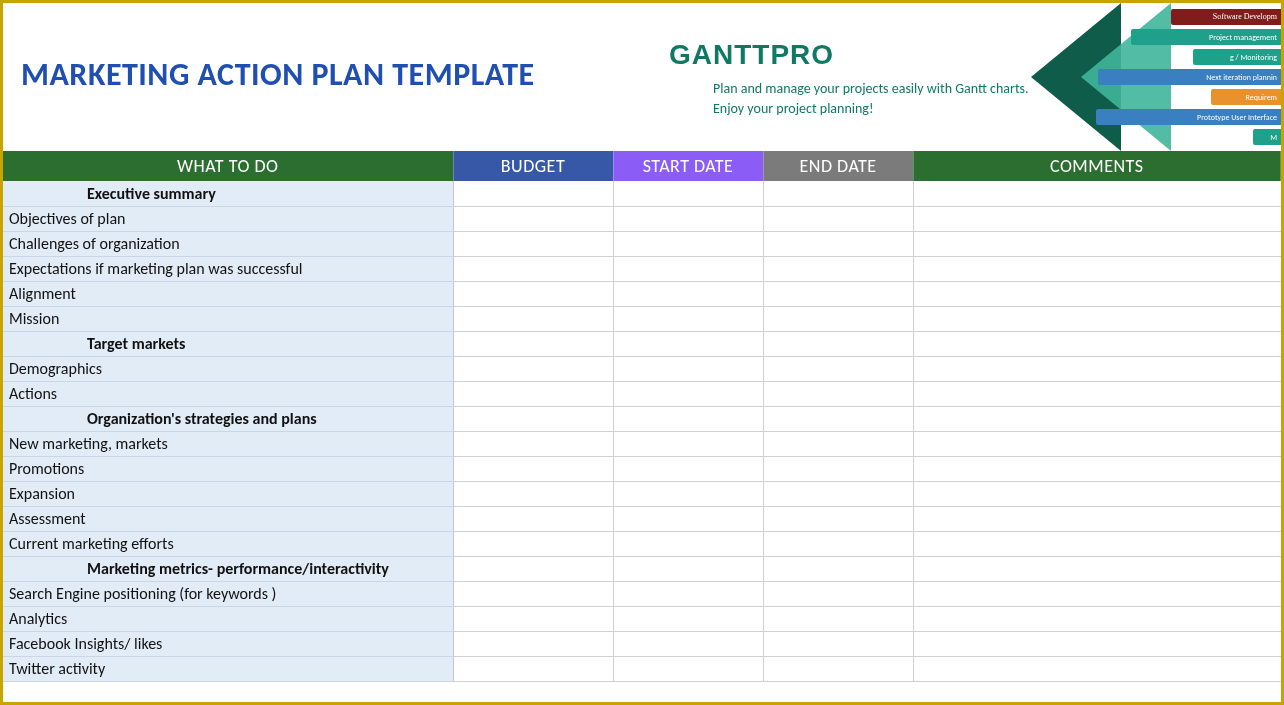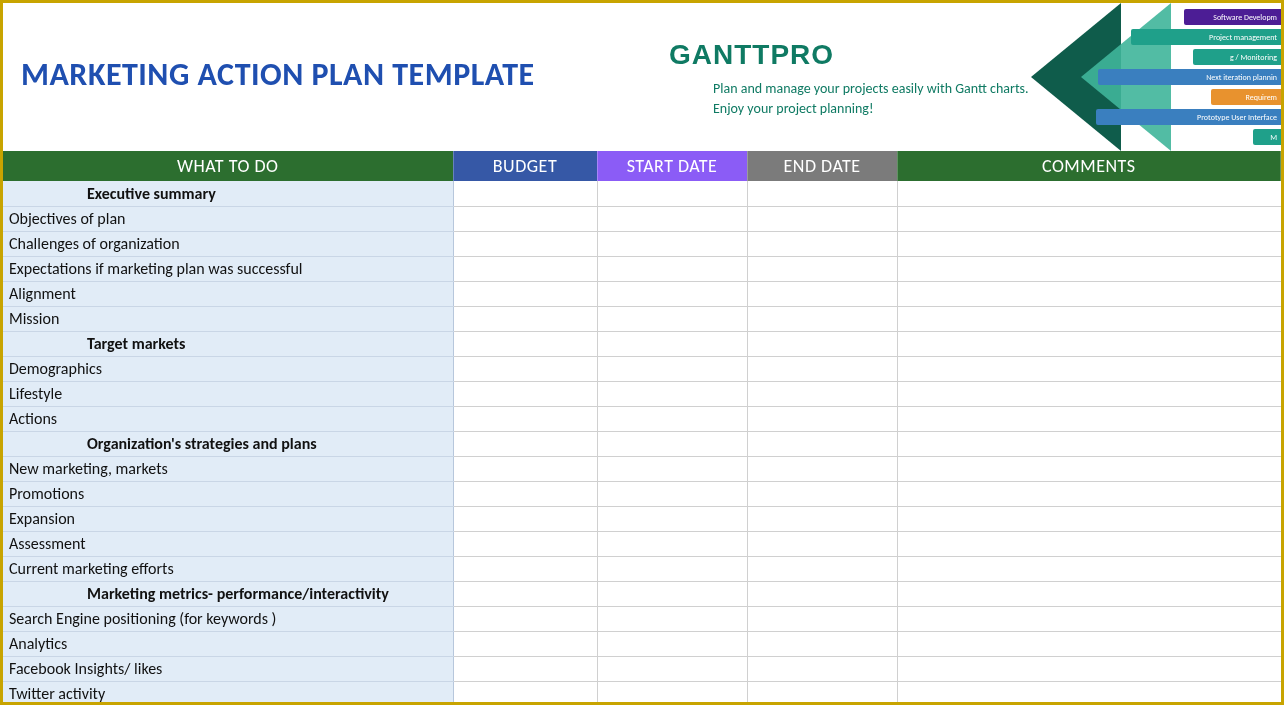--- a/index.html
+++ b/index.html
@@ -38,21 +38,21 @@
     height: 16px; margin: 4px 0 4px auto; border-radius: 2px 0 0 2px;
     color: #fff; font-size: 8px; line-height: 16px; padding: 0 4px 0 8px; text-align: right;
     white-space: nowrap; overflow: hidden;
   }
   .sheet { width: 100%; border-collapse: collapse; table-layout: fixed; }
   .colhead th {
     height: 30px; color: #fff; font-weight: 400; font-size: 18px; letter-spacing: 0.5px;
     border-right: 1px solid rgba(255,255,255,0.25);
   }
   .th-what   { width: 450px; background: #2c6e2f; }
-  .th-budget { width: 144px; background: #3658a6; }
+  .th-budget { width: 160px; background: #3658a6; }
   .th-start  { width: 150px; background: #8b5cf6; }
   .th-end    { width: 150px; background: #7b7b7b; }
   .th-comm   { background: #2c6e2f; }
   .body-row td {
     height: 25px; font-size: 16px; color: #111; 
     border-bottom: 1px solid #d0d0d0; border-right: 1px solid #d0d0d0;
     background: #fff; padding: 0 4px; white-space: nowrap; overflow: hidden;
   }
   .body-row td.firstcol {
     background: #e1ecf7; border-right: 1px solid #b7c7dc; border-bottom: 1px solid #c9d6e6;
@@ -74,21 +74,21 @@
       <div class="tagline">
         <div>Plan and manage your projects easily with Gantt charts.</div>
         <div>Enjoy your project planning!</div>
       </div>
     </div>
 
     <div class="deco">
       <div class="tri dark"></div>
       <div class="tri light"></div>
       <div class="bar-stack">
-          <div class="bar" style="width: 97px; background: #4c1d95;">Software Developm</div>
+          <div class="bar" style="width: 110px; background: #7f1d1d; font-family: Liberation Serif, serif;">Software Developm</div>
           <div class="bar" style="width: 150px; background: rgb(31, 160, 138);">Project management</div>
           <div class="bar" style="width: 88px; background: rgb(31, 160, 138);">g / Monitoring</div>
           <div class="bar" style="width: 183px; background: rgb(58, 127, 191);">Next iteration plannin</div>
           <div class="bar" style="width: 70px; background: rgb(232, 146, 46);">Requirem</div>
           <div class="bar" style="width: 185px; background: rgb(58, 127, 191);">Prototype User Interface</div>
           <div class="bar" style="width: 28px; background: rgb(31, 160, 138);">M</div>
         </div>
     </div>
   </div>
 
@@ -153,27 +153,20 @@
           <td></td>
         </tr>
         <tr class="body-row">
           <td class="firstcol">Demographics</td>
           <td></td>
           <td></td>
           <td></td>
           <td></td>
         </tr>
         <tr class="body-row">
-          <td class="firstcol">Lifestyle</td>
-          <td></td>
-          <td></td>
-          <td></td>
-          <td></td>
-        </tr>
-        <tr class="body-row">
           <td class="firstcol">Actions</td>
           <td></td>
           <td></td>
           <td></td>
           <td></td>
         </tr>
         <tr class="body-row section">
           <td class="firstcol">Organization's strategies and plans</td>
           <td></td>
           <td></td>

